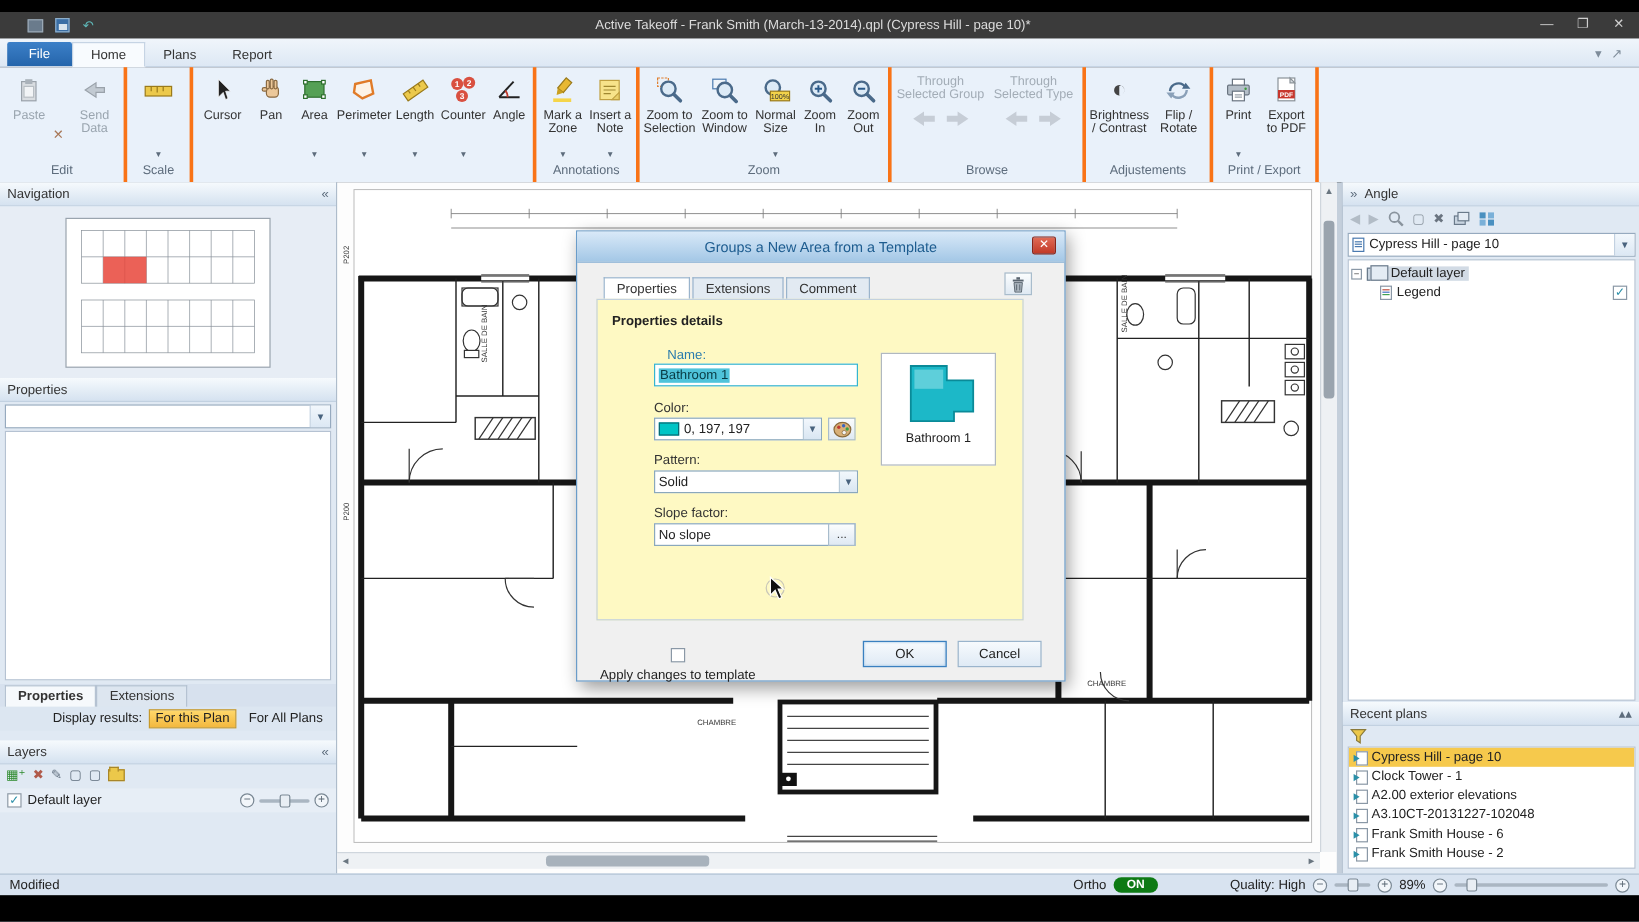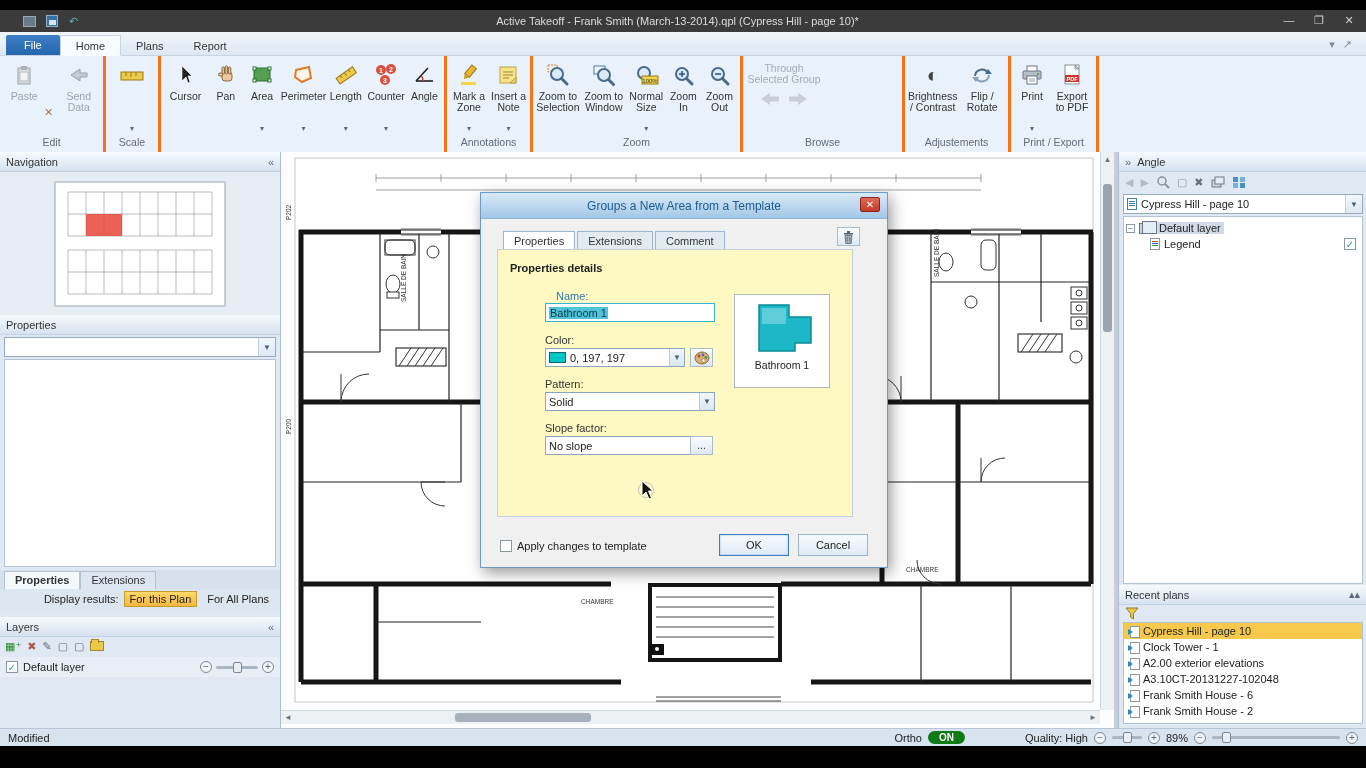--- a/index.html
+++ b/index.html
@@ -121,21 +121,21 @@
   .name-label { color:#2b7cad; }
   .field { position:absolute; height:19px; background:#fff; border:1px solid #8aa8bc; display:flex; align-items:center; padding-left:3px; font-size:11px; }
   .name-field { border:1px solid #35b5cf; }
   .sel-text { background:#4fc3da; color:#083b44; padding:0 1px; }
   .combo-btn { margin-left:auto; width:15px; height:100%; border-left:1px solid #b8cad8; background:linear-gradient(#f2f7fc,#d9e6f2); color:#49637e; font-size:8px; display:flex; align-items:center; justify-content:center; }
   .swatch { width:17px; height:11px; border:1px solid #0a6a74; margin-right:4px; flex:0 0 auto; }
   .small-btn { position:absolute; width:23px; height:19px; background:linear-gradient(#fbfdfe,#dfe9f3); border:1px solid #a8bccc; display:flex; align-items:center; justify-content:center; font-size:10px; color:#333; }
   .preview-box { position:absolute; left:236px; top:44px; width:96px; height:94px; background:#fff; border:1px solid #b0b8c0; display:flex; flex-direction:column; align-items:center; }
   .preview-caption { font-size:10.5px; color:#222; margin-top:2px; }
   .ripple { position:absolute; left:140px; top:232px; width:16px; height:16px; border:1px solid #b4b4b4; border-radius:50%; opacity:.75; }
-  .dlg-footer-check { position:absolute; left:19px; top:347px; display:flex; align-items:center; gap:5px; }
+  .dlg-footer-check { position:absolute; left:19px; top:347px; display:flex; align-items:center; gap:5px;flex-direction:column; }
   .dlg-btn { position:absolute; top:341px; width:70px; height:22px; background:linear-gradient(#f7fafd,#dfeaf5); border:1px solid #9ab4cc; text-align:center; line-height:20px; font-size:11px; color:#222; }
   .dlg-btn.default { border:1px solid #3a80c0; box-shadow:0 0 2px #7fb2dd inset; }
 
   .cursor-overlay { position:absolute; left:641px; top:480px; z-index:60; }
 </style>
 </head>
 <body>
 
 <div class="screen">
   <div class="top-strip"></div>
@@ -386,20 +386,31 @@
           <span>Zoom Out</span>
         </div>
       </div>
       <div class="rg-label">Zoom</div>
     </div>
 
     <div class="rgroup" style="width:162px;">
       <div class="rg-body">
         <div class="browse-btn">
           <span>Through Selected Group</span>
+          <span class="browse-arrows">
+            <svg width="22" height="16">
+                <polygon points="2,8 11,2 11,5.5 20,5.5 20,10.5 11,10.5 11,14" fill="#c6cdd6"></polygon>
+              </svg>
+            <svg width="22" height="16">
+                <polygon points="20,8 11,2 11,5.5 2,5.5 2,10.5 11,10.5 11,14" fill="#c6cdd6"></polygon>
+              </svg>
+          </span>
+        </div>
+        <div class="browse-btn">
+          <span>Through Selected Type</span>
           <span class="browse-arrows">
             <svg width="22" height="16">
                 <polygon points="2,8 11,2 11,5.5 20,5.5 20,10.5 11,10.5 11,14" fill="#c6cdd6"></polygon>
               </svg>
             <svg width="22" height="16">
                 <polygon points="20,8 11,2 11,5.5 2,5.5 2,10.5 11,10.5 11,14" fill="#c6cdd6"></polygon>
               </svg>
           </span>
         </div>
       </div>

